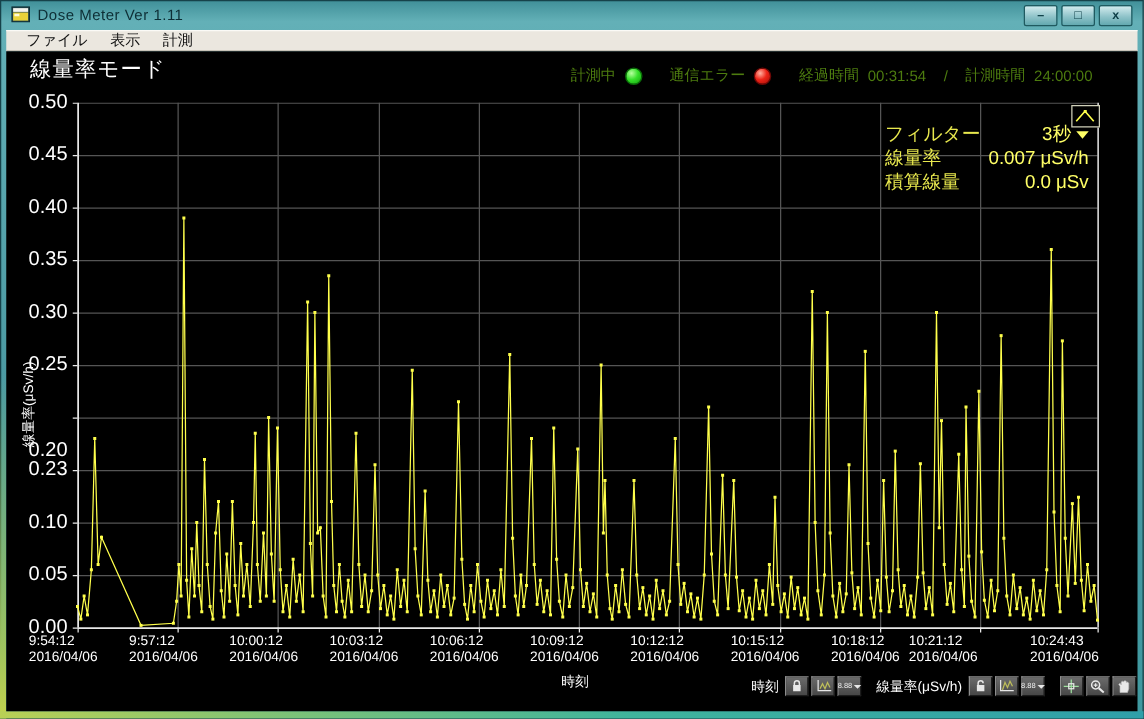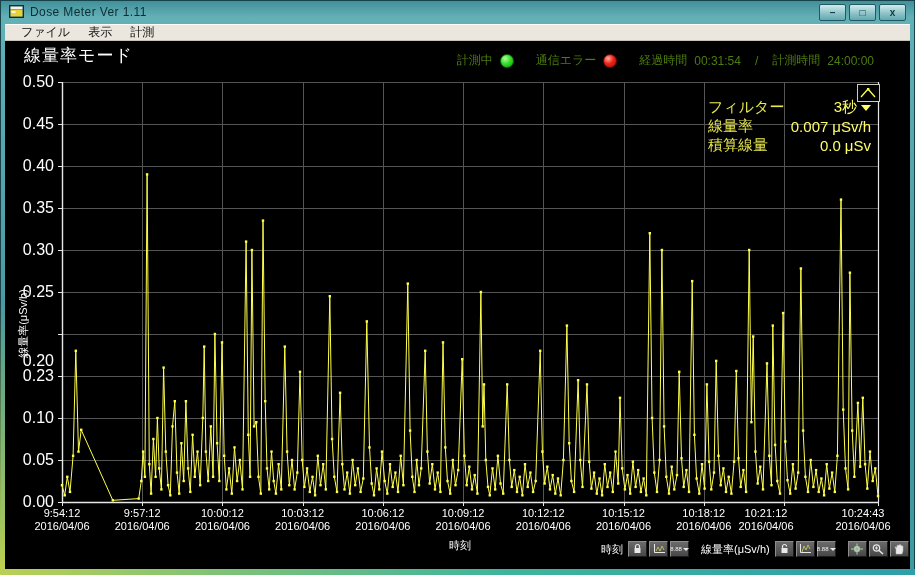--- a/index.html
+++ b/index.html
@@ -33,21 +33,21 @@
   .led.red{background:radial-gradient(circle at 35% 30%,#ffb0a0 0%,#ee2418 45%,#9d0d06 100%);border:1px solid #6d0806;}
   .statusrow .val{margin-right:14px;}
   .statusrow .sep{margin-right:14px;}
   
   #chart{position:absolute;left:53px;top:41px;}
   #ylabels .ylab{position:absolute;right:0;width:40px;text-align:right;color:#fff;font-size:16px;line-height:13px;}
   #ylabels{position:absolute;left:9px;top:0;width:40px;height:100%;}
   .y-axis-title{position:absolute;left:-37px;top:275px;width:110px;text-align:center;color:#fff;font-size:11px;
                 transform:rotate(-90deg);transform-origin:center;}
   #xlabels{position:absolute;left:0;top:466px;width:905px;height:28px;}
-  #xlabels .xlab{position:absolute;width:78px;text-align:center;color:#fff;font-size:11px;line-height:13px;}
+  #xlabels .xlab{position:absolute;width:78px;text-align:left;color:#fff;font-size:11px;line-height:13px;}
   #xlabels .xlab span{display:block;}
   .x-axis-title{position:absolute;left:57px;top:497px;width:796px;text-align:center;color:#fff;font-size:11px;}
   .legend-icon{position:absolute;left:852px;top:43px;width:21px;height:16px;border:1px solid #cfcfb9;background:#000;}
   
   .info-panel{position:absolute;left:703px;top:57px;width:163px;}
   .info-row{display:flex;justify-content:space-between;align-items:center;height:19px;color:#e8e84e;font-size:15px;}
   .info-row .ival{color:#ffff66;display:flex;align-items:center;gap:4px;}
   .tri-down{width:0;height:0;border-left:5px solid transparent;border-right:5px solid transparent;border-top:6px solid #ffff66;display:inline-block;}
   
   .toolbar{position:absolute;left:596px;top:499px;display:flex;align-items:center;height:18px;}

